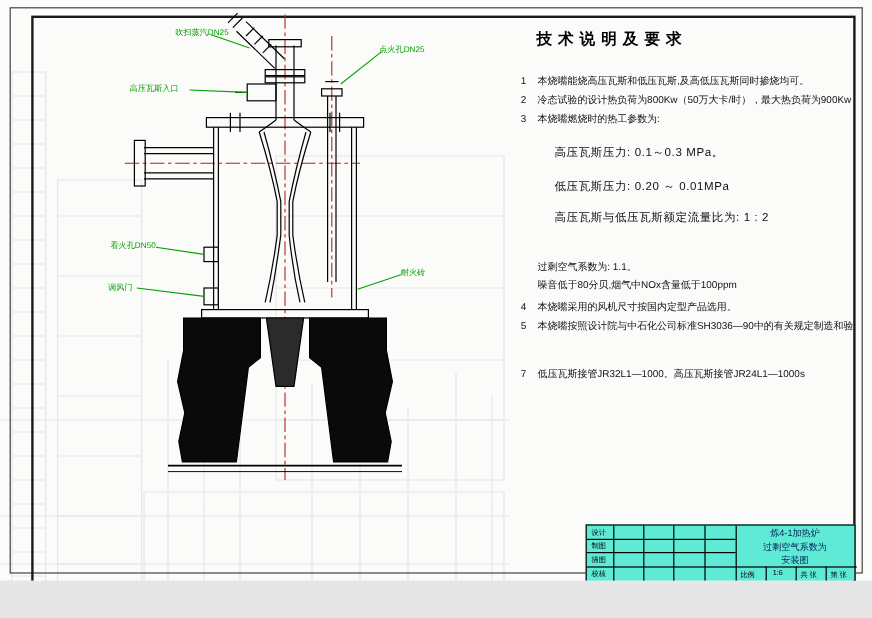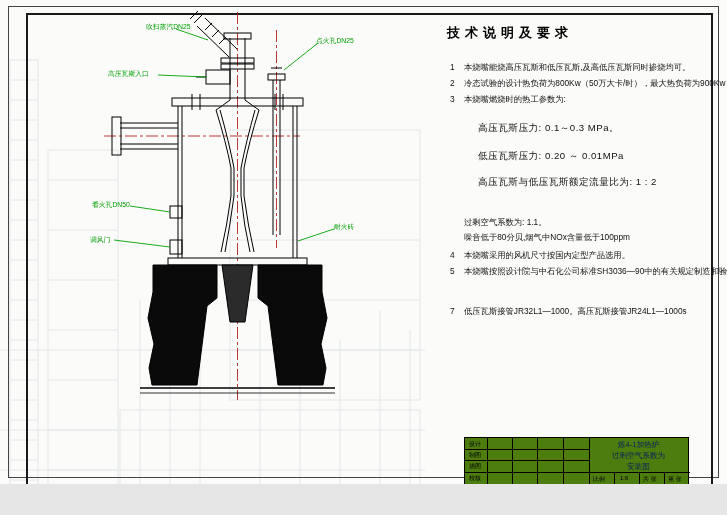--- a/index.html
+++ b/index.html
@@ -4,27 +4,27 @@
 <style>
   html,body{margin:0;padding:0;background:#e6e6e6;}
   .page{position:relative;width:727px;height:484px;background:#fbfbfa;overflow:hidden;
         font-family:"Liberation Sans", sans-serif;color:#111;}
   .frame-outer{position:absolute;left:8px;top:6px;right:8px;bottom:6px;border:1px solid #444;}
   .frame-inner{position:absolute;left:26px;top:13px;width:687px;height:493px;border:2px solid #1a1a1a;box-sizing:border-box;}
   svg{position:absolute;left:0;top:0;}
   .wm{opacity:0.16;}
   
   .notes-title{position:absolute;left:447px;top:24px;font-size:13px;letter-spacing:5px;color:#000;font-weight:bold;}
-  .note-line{position:absolute;left:434px;width:278px;font-size:8.3px;line-height:11px;color:#101010;white-space:nowrap;overflow:hidden;margin-left:16px;}
+  .note-line{position:absolute;left:434px;width:278px;font-size:8.3px;line-height:11px;color:#101010;white-space:nowrap;overflow:hidden;}
   .note-num{display:inline-block;width:14px;}
   .note-line.spec{left:462px;font-size:9.6px;letter-spacing:0.5px;}
   
   .glabel{position:absolute;font-size:6.8px;color:#00a000;white-space:nowrap;}
   
-  .titleblock{position:absolute;left:464px;top:437px;width:225px;height:69px;border:1.5px solid #000;box-sizing:border-box;background:#4d7c0f;}
+  .titleblock{position:absolute;left:488px;top:437px;width:225px;height:69px;border:1.5px solid #000;box-sizing:border-box;background:#5eead4;}
   .tb-v{position:absolute;width:1px;background:#000;}
   .tb-h{position:absolute;height:1px;background:#000;}
   .tb-txt{position:absolute;font-size:6px;color:#000;white-space:nowrap;}
   .tb-title{position:absolute;left:124px;top:1px;width:99px;text-align:center;font-size:7.6px;line-height:11px;color:#06235a;}
   .tb-inst{position:absolute;left:124px;top:48px;width:99px;height:19px;text-align:center;font-size:8.4px;line-height:19px;letter-spacing:1px;color:#000;}
 </style>
 </head>
 <body>
 
 <div class="page">

